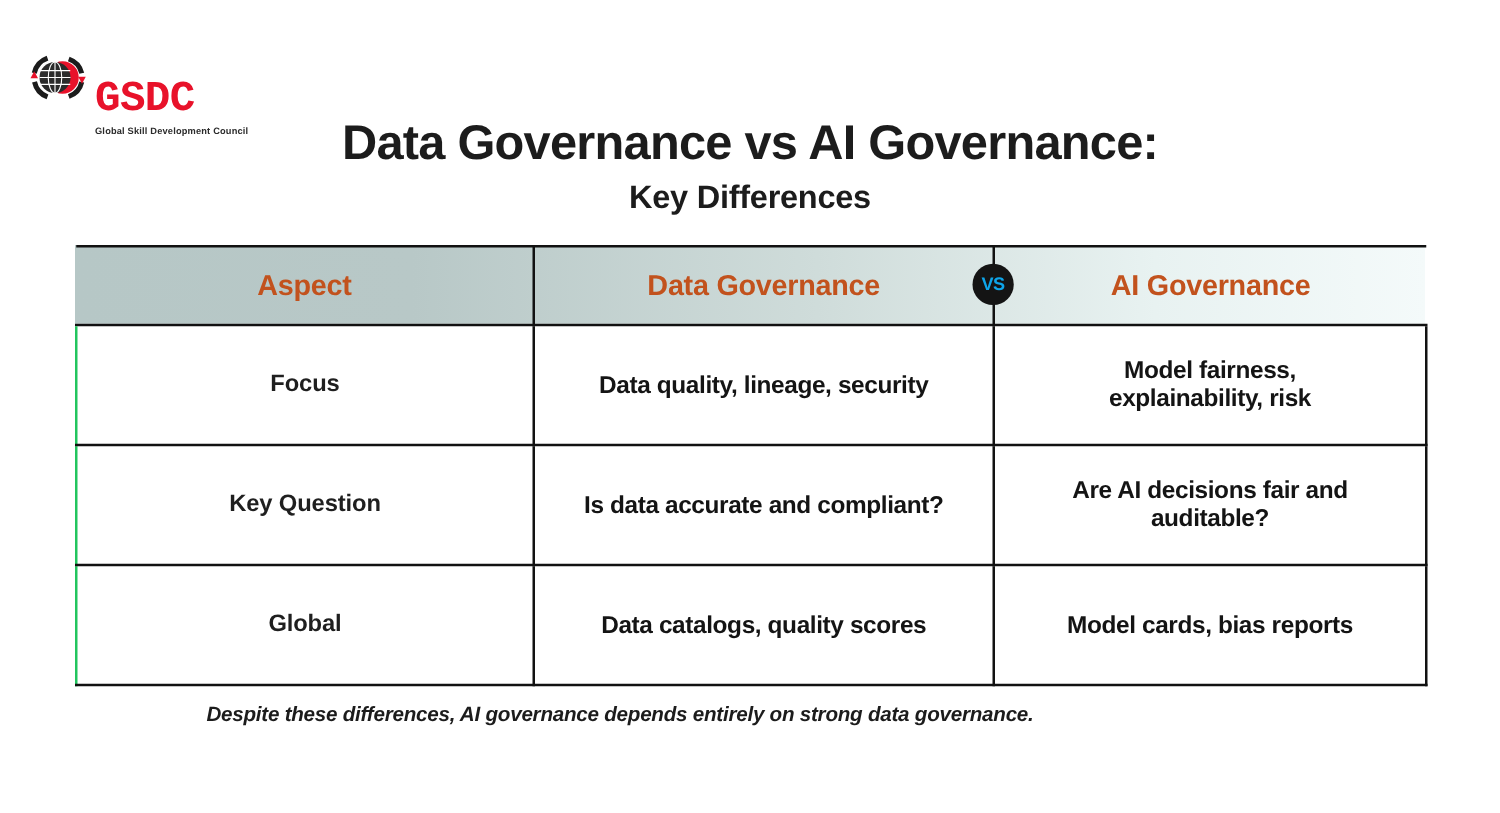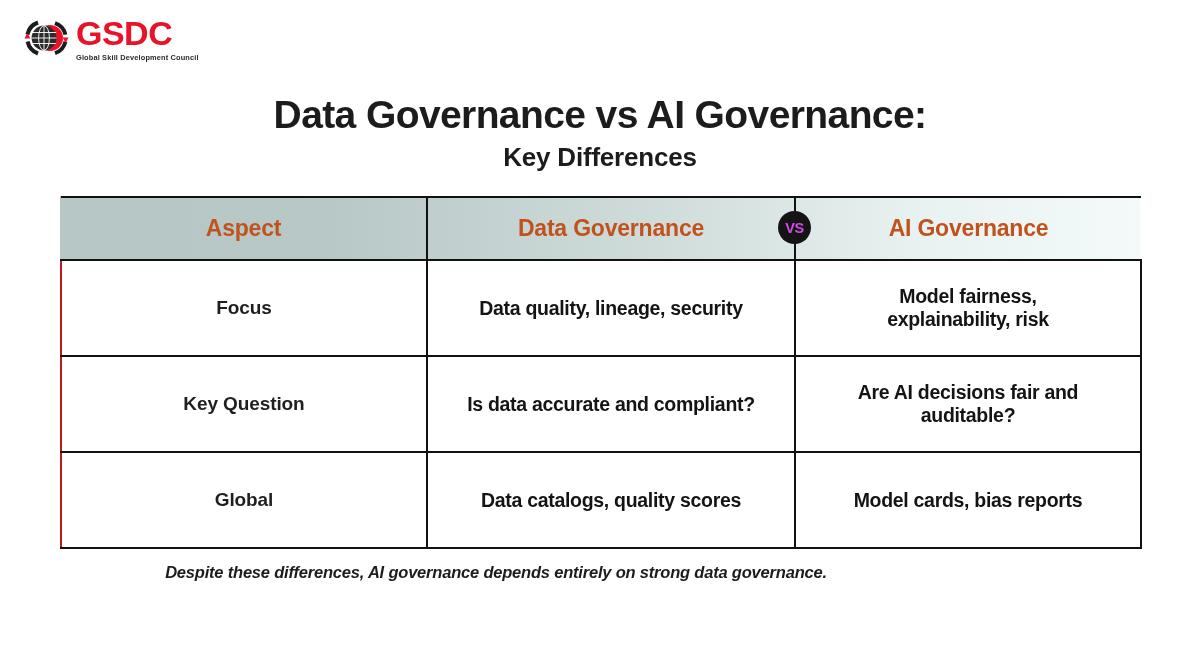--- a/index.html
+++ b/index.html
@@ -29,21 +29,22 @@
     gap: 4px;
   }
   .logo-mark { width: 50px; height: 48px; display: block; flex: 0 0 auto; }
   .logo-text-wrap { display: flex; flex-direction: column; justify-content: center; margin-top: 2px; }
   .logo-word {
     font-size: 34px;
     font-weight: bold;
     letter-spacing: -0.5px;
     color: #e8122a;
     line-height: 1;
-    font-family: Liberation Sans, sans-serif;
+    font-family: Liberation Mono, monospace;
+    margin-top: 47px;
   }
   .logo-sub {
     font-size: 7.4px;
     font-weight: bold;
     color: #2b2b2b;
     letter-spacing: 0.15px;
     margin-top: 3px;
     white-space: nowrap;
   }
 
@@ -120,21 +121,21 @@
     z-index: 2;
     font-size: 23px;
     font-weight: bold;
     color: #c2521d;
     letter-spacing: -0.2px;
     display: inline-block;
   }
 
   tbody tr { height: 72.5px; }
   tbody td { background: #ffffff; }
-  tbody td:first-child { border-left: 2px solid #b91c1c; }
+  tbody td:first-child { border-left: 2px solid #22c55e; }
   tbody td:last-child  { border-right: 2px solid #111111; text-align: center; }
   tbody tr:last-child td { border-bottom: 2px solid #111111; }
 
   .cell-aspect {
     font-size: 19px;
     font-weight: 600;
     color: #1f1f1f;
     letter-spacing: -0.1px;
   }
   .cell-val {
@@ -147,21 +148,21 @@
 
   
   .vs-badge {
     position: absolute;
     left: 778px;
     top: 211px;
     width: 33px;
     height: 33px;
     border-radius: 50%;
     background: #141414;
-    color: #d946ef;
+    color: #0ea5e9;
     display: flex;
     align-items: center;
     justify-content: center;
     font-size: 14.5px;
     font-weight: bold;
     letter-spacing: -0.3px;
     z-index: 6;
   }
 
   

